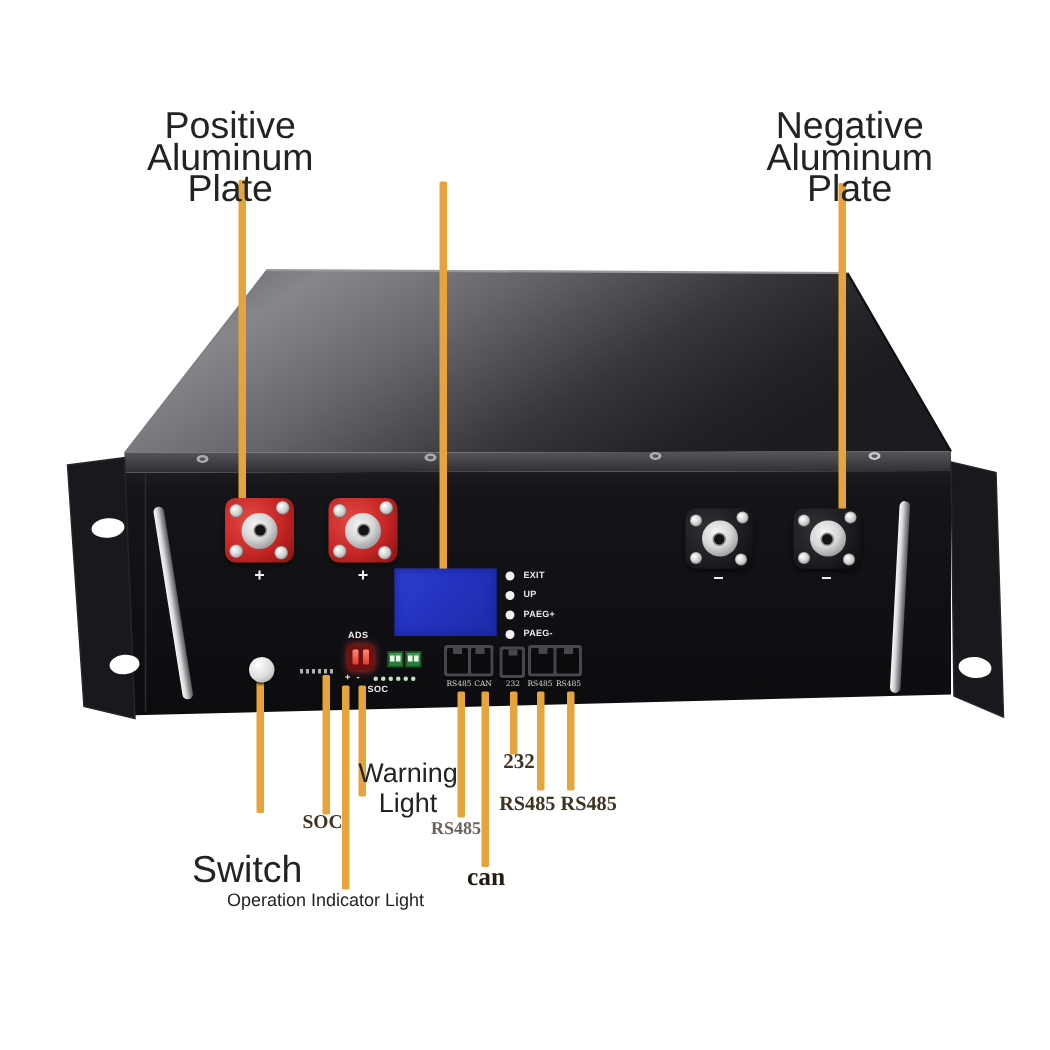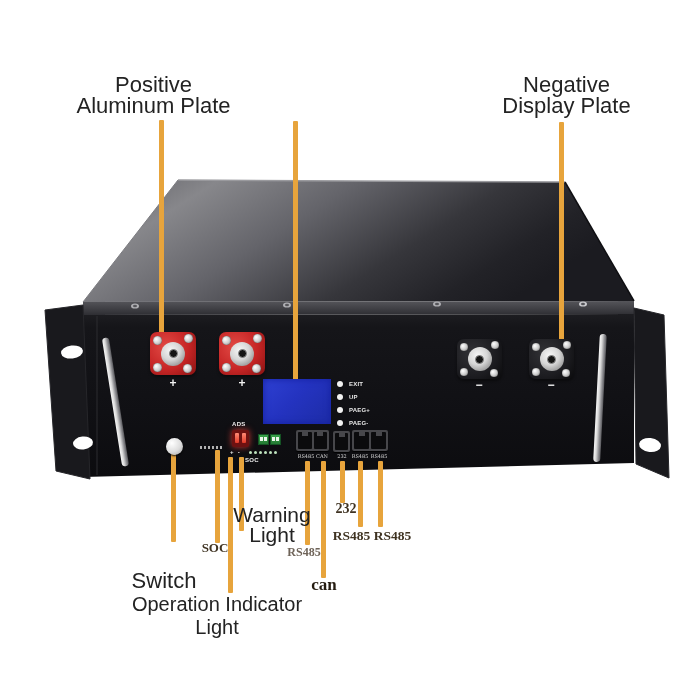--- a/index.html
+++ b/index.html
@@ -2,21 +2,21 @@
 <html><head>
 <meta charset="utf-8">
 <style>
   html,body{margin:0;padding:0;background:#fff;}
   #stage{position:relative;width:700px;height:700px;background:#ffffff;overflow:hidden;
          font-family:"Liberation Sans", sans-serif;}
   #chassis{position:absolute;left:0;top:0;z-index:1;}
   .lead{position:absolute;width:5px;background:#E7A43C;z-index:2;border-radius:1px;}
   
   .callout{position:absolute;color:#232323;text-align:center;white-space:pre-line;z-index:5;}
-  .sans-lg{font-size:22px;line-height:21px;}
+  .sans-lg{font-size:25px;line-height:21px;}
   .serif-lb{font-family:"Liberation Serif", serif;font-weight:bold;color:#3f3322;}
   
   .term{position:absolute;z-index:3;border-radius:7px;box-shadow:0 2px 3px rgba(0,0,0,.45);}
   .term.red{width:46px;height:43px;background:radial-gradient(circle at 35% 35%,#e24a45,#c62525 55%,#8f1414 95%);}
   .term.blk{width:45px;height:40px;background:radial-gradient(circle at 35% 35%,#323236,#1c1c20 60%,#0a0a0c);}
   .screw{position:absolute;width:9px;height:9px;border-radius:50%;
          background:radial-gradient(circle at 35% 35%,#ffffff,#cfcfcf 50%,#8a8a8a);box-shadow:inset 0 0 1px #333;}
   .term.blk .screw{width:8px;height:8px;}
   .s1{left:3px;top:4px}.s2{right:3px;top:2px}.s3{left:3px;bottom:3px}.s4{right:4px;bottom:2px}
   .hub{position:absolute;left:50%;top:50%;width:24px;height:24px;margin:-12px 0 0 -12px;border-radius:50%;
@@ -224,25 +224,25 @@
   </div>
   <div class="port-label" style="left:294px;top:453px">RS485</div>
   <div class="port-label" style="left:310px;top:453px">CAN</div>
   <div class="port-label" style="left:330px;top:453px">232</div>
   <div class="port-label" style="left:348px;top:453px">RS485</div>
   <div class="port-label" style="left:367px;top:453px">RS485</div>
 
   <div class="callout sans-lg" style="left:76px;top:74px;width:155px">Positive
 Aluminum Plate</div>
   <div class="callout sans-lg" style="left:489px;top:74px;width:155px">Negative
-Display Plate</div>
+Aluminum Plate</div>
 
   <div class="callout sans-lg" style="left:128px;top:570px;width:72px">Switch</div>
   <div class="callout serif-lb" style="left:194px;top:540px;width:42px;font-size:13px">SOC</div>
-  <div class="callout" style="left:118px;top:593px;width:198px;font-size:20px">Operation Indicator Light</div>
-  <div class="callout" style="left:233px;top:505px;width:78px;font-size:21px;line-height:20px">Warning
+  <div class="callout" style="left:118px;top:593px;width:198px;font-size:12px">Operation Indicator Light</div>
+  <div class="callout" style="left:233px;top:505px;width:78px;font-size:18px;line-height:20px">Warning
 Light</div>
   <div class="callout serif-lb" style="left:282px;top:545px;width:44px;font-size:12px;color:#6e6358">RS485</div>
   <div class="callout serif-lb" style="left:304px;top:575px;width:40px;font-size:17px;color:#241b10">can</div>
   <div class="callout serif-lb" style="left:328px;top:501px;width:36px;font-size:14px">232</div>
   <div class="callout serif-lb" style="left:326px;top:528px;width:92px;font-size:13.5px">RS485 RS485</div>
 
 </div>
 
 </body></html>

